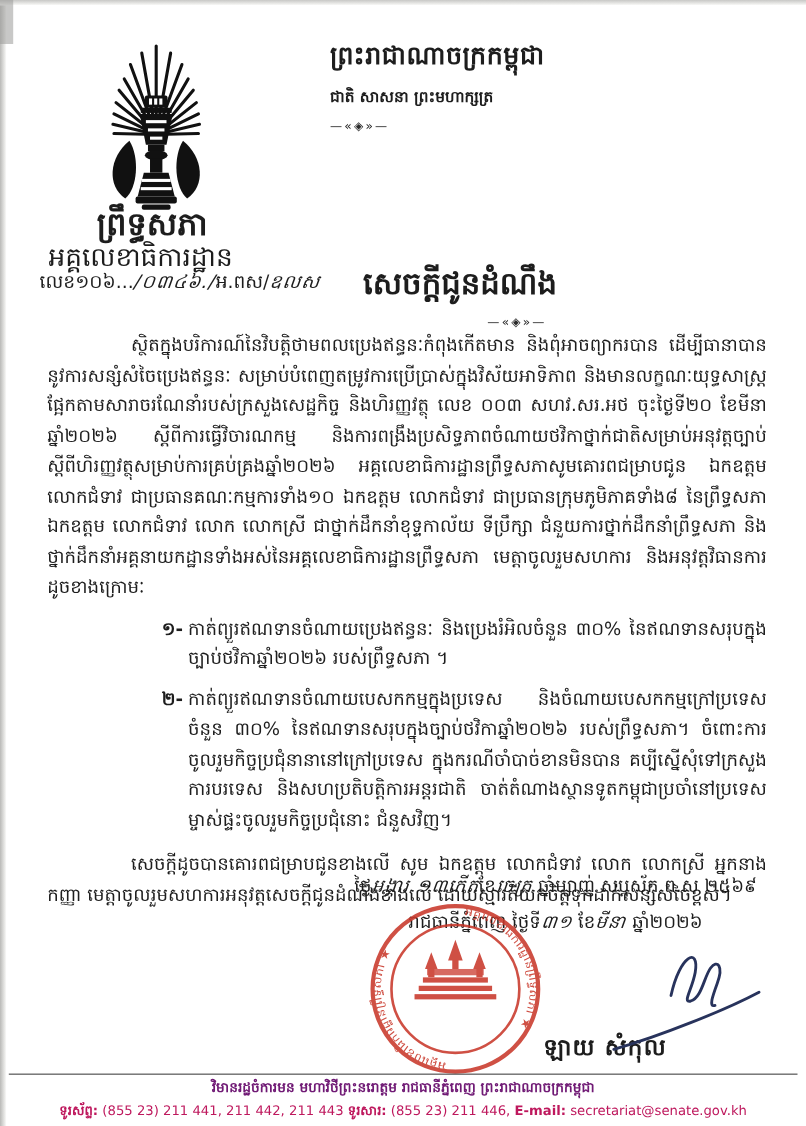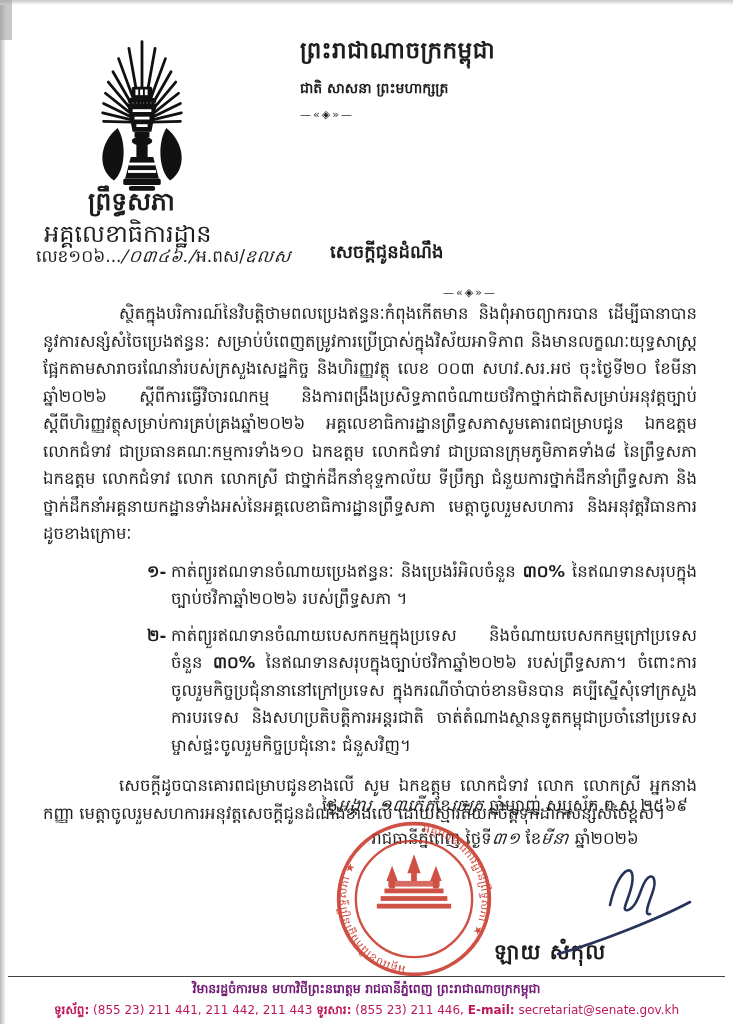--- a/index.html
+++ b/index.html
@@ -14,34 +14,34 @@
   .scan-top{position:absolute;left:0;top:0;width:733px;height:5px;background:linear-gradient(180deg,#c8c8c6,#f2f2f0 80%,#ffffff);}
   .scan-corner{position:absolute;left:0;top:0;width:12px;height:40px;background:#9b9b99;opacity:.55;}
 
   .hdr{position:absolute;left:300px;top:36px;width:410px;text-align:left;}
   .hdr .l1{font-size:23px;font-weight:bold;letter-spacing:.5px;}
   .hdr .l2{font-size:14px;font-weight:bold;margin-top:10px;}
   .orn{margin-top:8px;font-size:11px;color:#2a2a2a;letter-spacing:2px;}
 
   .emblem{position:absolute;left:78px;top:38px;width:128px;height:178px;}
 
-  .org-senate{position:absolute;left:88px;top:186px;font-size:25px;font-weight:bold;}
+  .org-senate{position:absolute;left:88px;top:186px;font-size:29px;font-weight:bold;}
   .org-secr{position:absolute;left:44px;top:219px;font-size:24px;font-weight:normal;}
   .refline{position:absolute;left:36px;top:245px;font-size:17px;white-space:nowrap;}
   .hand{font-style:italic;letter-spacing:1px;transform:skewX(-6deg);display:inline-block;}
 
-  .doc-title{position:absolute;left:330px;top:240px;font-size:18px;font-weight:bold;}
+  .doc-title{position:absolute;left:330px;top:240px;font-size:28px;font-weight:bold;}
   .orn2{position:absolute;left:380px;top:286px;width:180px;text-align:center;font-size:11px;letter-spacing:2px;color:#2a2a2a;}
 
   .bodytext{position:absolute;left:43px;top:300px;width:654px;font-size:16.5px;line-height:27.5px;text-align:justify;}
   .p-indent{text-indent:76px;margin:0;}
   .items{margin:10px 0 0 104px;}
   .item{position:relative;padding-left:24px;margin-bottom:9px;width:526px;text-align:justify;}
   .item .num{position:absolute;left:0;top:0;font-weight:bold;}
-  .pct{font-weight:bold;}
+  .pct{font-weight:normal;}
   .closing{margin-top:13px;}
 
   .signblock{position:absolute;left:290px;top:795px;width:430px;text-align:center;font-size:16.5px;}
   .signblock .lunar{white-space:nowrap;}
   .signblock .greg{margin-top:9px;white-space:nowrap;}
   .signblock .stitle{margin-top:10px;font-size:21px;font-weight:bold;}
   .sname{position:absolute;left:130px;top:143px;width:260px;font-size:21px;font-weight:bold;letter-spacing:1px;}
 
   .stamp{position:absolute;left:330px;top:818px;width:168px;height:162px;opacity:.88;}
   .sig{position:absolute;left:540px;top:850px;width:200px;height:110px;}

